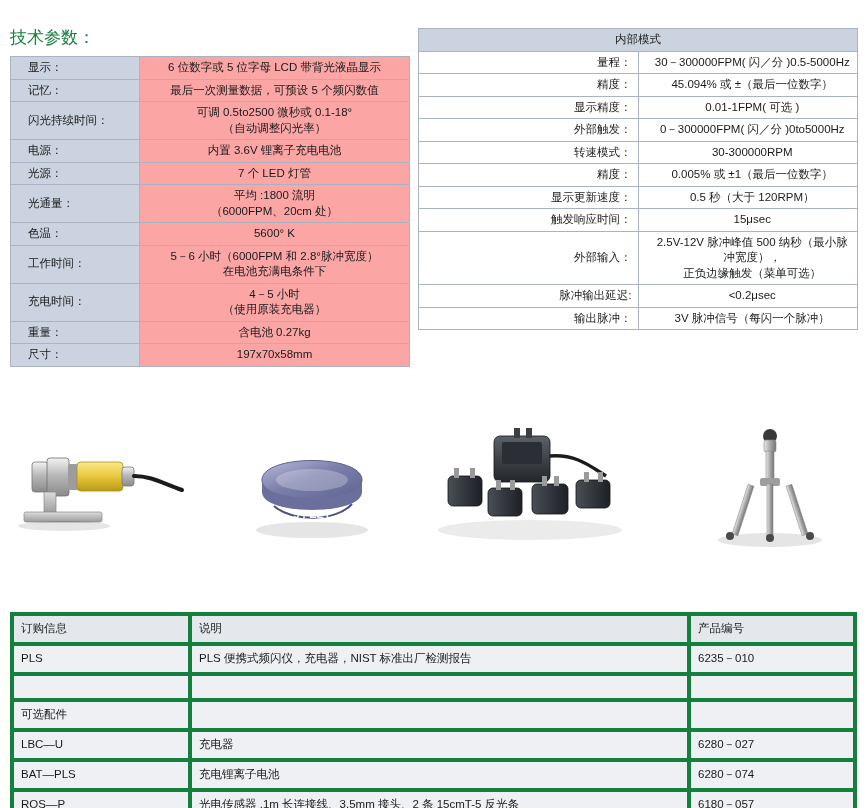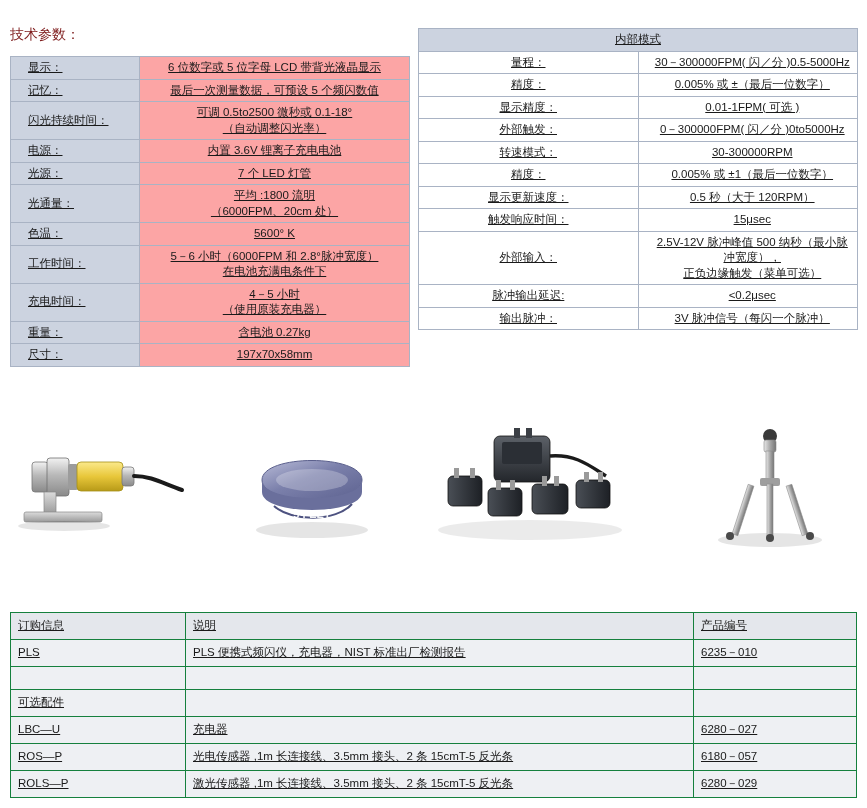--- a/index.html
+++ b/index.html
@@ -18,28 +18,27 @@
   }
   .page {
     position: relative;
     width: 867px;
     height: 808px;
   }
   .title {
     position: absolute;
     left: 10px;
     top: 26px;
-    font-size: 14px;
-    color: #7f1d1d;
+    font-size: 17px;
+    color: #15803d;
   }
 
   table {
     border-collapse: collapse;
     table-layout: fixed;
-    text-decoration: underline;
   }
   td, th {
     border: 1px solid #a9b3c4;
     padding: 3px 6px;
     font-size: 11.5px;
     vertical-align: middle;
     line-height: 1.35;
     font-weight: normal;
   }
 
@@ -68,21 +67,21 @@
     top: 28px;
     width: 440px;
   }
   .right-table td.hdr {
     background: #ccd3e0;
     text-align: center;
   }
   .right-table td.lbl {
     width: 108px;
     background: #ffffff;
-    text-align: center;
+    text-align: right;
   }
   .right-table td.val {
     background: #ffffff;
     text-align: center;
     padding-left: 15px;
   }
 
   
   .images {
     position: absolute;
@@ -98,21 +97,21 @@
   }
 
   
   .order-table {
     position: absolute;
     left: 10px;
     top: 612px;
     width: 847px;
   }
   .order-table td {
-    border: 1px solid #15803d;
+    border: 4px solid #15803d;
     height: 22px;
     padding: 2px 7px;
     font-size: 11.5px;
     background: #eef0f3;
   }
   .order-table tr.head td {
     background: #e4e7ec;
   }
   .order-table td.c1 { width: 160px; }
   .order-table td.c3 { width: 148px; }
@@ -180,21 +179,21 @@
     <tbody>
         <tr>
           <td class="hdr" colspan="2">内部模式</td>
         </tr>
         <tr>
           <td class="lbl">量程：</td>
           <td class="val">30－300000FPM( 闪／分 )0.5-5000Hz</td>
         </tr>
         <tr>
           <td class="lbl">精度：</td>
-          <td class="val">0.005% 或 ±（最后一位数字）</td>
+          <td class="val">45.094% 或 ±（最后一位数字）</td>
         </tr>
         <tr>
           <td class="lbl">显示精度：</td>
           <td class="val">0.01-1FPM( 可选 )</td>
         </tr>
         <tr>
           <td class="lbl">外部触发：</td>
           <td class="val">0－300000FPM( 闪／分 )0to5000Hz</td>
         </tr>
         <tr>
@@ -367,20 +366,25 @@
           <td class="c1">可选配件</td>
           <td class="c2"></td>
           <td class="c3 nowrap"></td>
         </tr>
         <tr>
           <td class="c1">LBC—U</td>
           <td class="c2">充电器</td>
           <td class="c3 nowrap">6280－027</td>
         </tr>
         <tr>
+          <td class="c1">BAT—PLS</td>
+          <td class="c2">充电锂离子电池</td>
+          <td class="c3 nowrap">6280－074</td>
+        </tr>
+        <tr>
           <td class="c1">ROS—P</td>
           <td class="c2">光电传感器 ,1m 长连接线、3.5mm 接头、2 条 15cmT-5 反光条</td>
           <td class="c3 nowrap">6180－057</td>
         </tr>
         <tr>
           <td class="c1">ROLS—P</td>
           <td class="c2">激光传感器 ,1m 长连接线、3.5mm 接头、2 条 15cmT-5 反光条</td>
           <td class="c3 nowrap">6280－029</td>
         </tr>
       </tbody>

